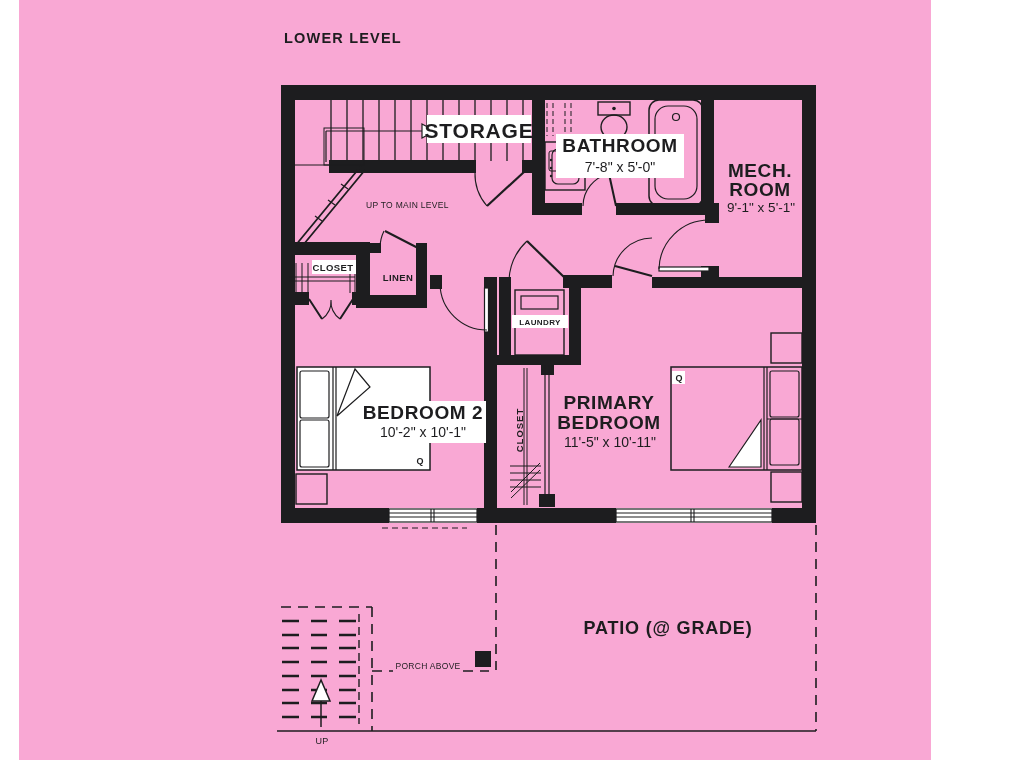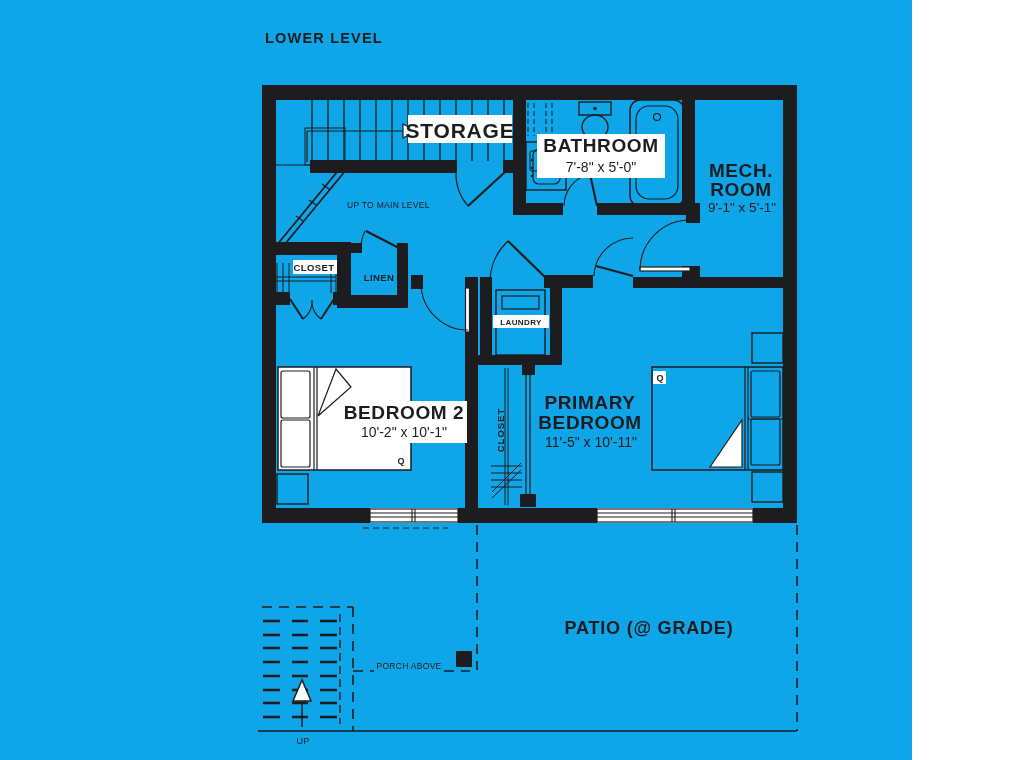--- a/index.html
+++ b/index.html
@@ -1,16 +1,16 @@
 <!DOCTYPE html>
 <html><head>
 <meta charset="utf-8">
 <style>
   html,body{margin:0;padding:0;background:#ffffff;}
-  .page{width:912px;height:760px;position:relative;background:#0ea5e9;overflow:hidden;}
+  .page{width:912px;height:760px;position:relative;background:#f9a8d4;overflow:hidden;margin-left:19px;}
   svg{display:block;}
   .ink-stroke{stroke:#1d1d1f;fill:none;}
   .ink-fill{fill:#1d1d1f;stroke:none;}
   .white-fill{fill:#ffffff;}
   text{font-family:"Liberation Sans","DejaVu Sans",sans-serif;fill:#1d1d1f;}
   .t-title{font-size:14.5px;font-weight:700;letter-spacing:1.2px;}
   .t-room-lg{font-size:19px;font-weight:700;letter-spacing:0.6px;text-anchor:middle;}
   .t-room-xl{font-size:21px;font-weight:700;letter-spacing:0.8px;text-anchor:middle;}
   .t-dims{font-size:14px;font-weight:500;text-anchor:middle;}
   .t-dims-sm{font-size:13.5px;font-weight:500;text-anchor:middle;}

